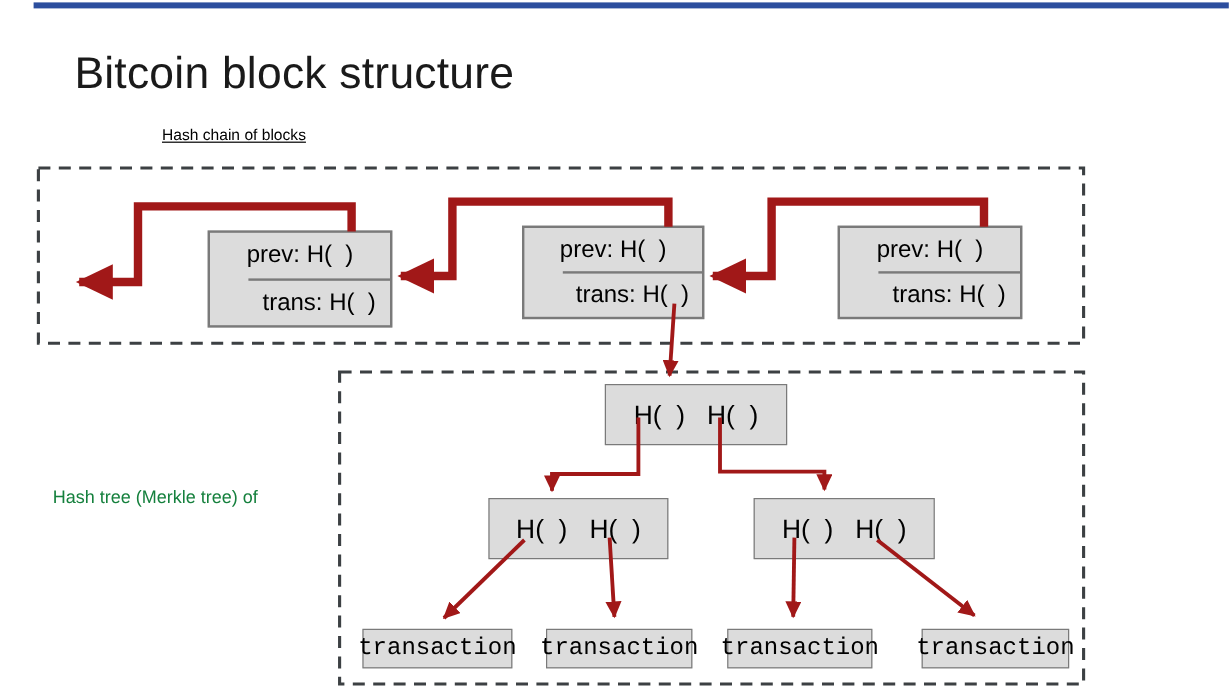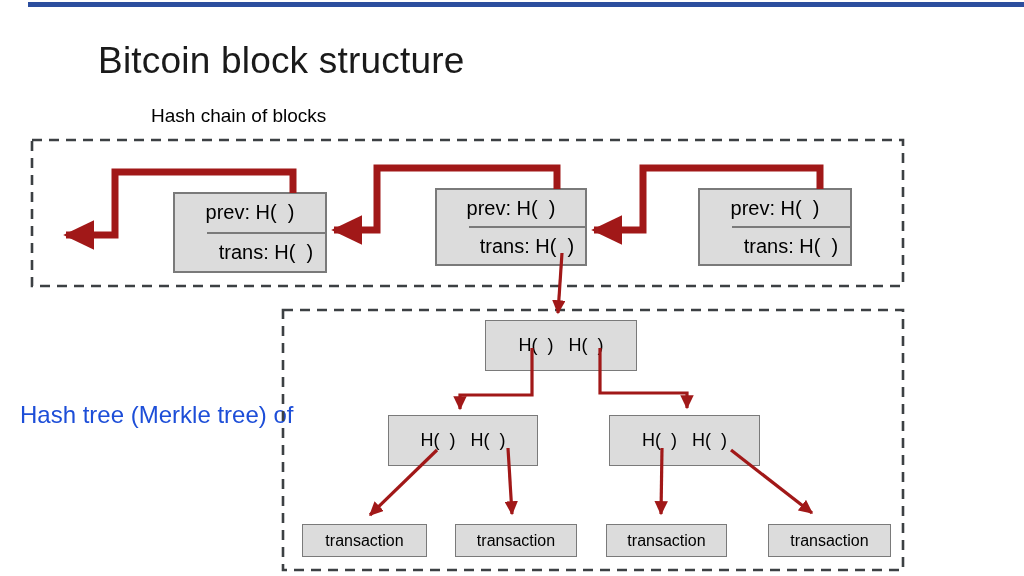--- a/index.html
+++ b/index.html
@@ -8,29 +8,29 @@
     background:#ffffff;
     font-family:"Liberation Sans", sans-serif;
     color:var(--text,#111111);
   }
   #top-accent{
     position:absolute;left:28px;right:0;top:2px;height:5px;
     background:var(--top-line-blue,#2C4E9E);
   }
   #title{
     position:absolute;left:62px;top:40px;
-    font-size:37px;letter-spacing:0.2px;color:#1a1a1a;margin-left:36px;
+    font-size:37px;letter-spacing:0.2px;color:#1a1a1a;
   }
   #chain-label{
-    position:absolute;left:151px;top:105px;
-    font-size:19px;color:#000;
+    position:absolute;left:135px;top:105px;
+    font-size:13px;color:#000;text-decoration:underline;
   }
   #tree-label{
-    position:absolute;left:20px;top:401px;
-    font-size:24px;line-height:28px;color:#1d4ed8;
+    position:absolute;left:44px;top:401px;
+    font-size:15px;line-height:28px;color:#15803d;
   }
   svg#overlay{
     position:absolute;left:0;top:0;width:1024px;height:576px;
     z-index:5;pointer-events:none;
   }
   .dash-rect{
     fill:none;stroke:var(--dash-border,#3C4043);
     stroke-width:2.6;stroke-dasharray:10 7;
   }
   .red-thick{fill:none;stroke:var(--arrow-red,#A11818);stroke-width:7;}
@@ -45,28 +45,28 @@
   .block .cell{
     flex:1;display:flex;align-items:center;justify-content:center;
     font-size:20px;white-space:pre;color:#000;
   }
   .block .cell + .cell{border-top:2px solid var(--box-border,#7a7a7a);margin-left:32px;}
   .hash-node{
     position:absolute;z-index:2;box-sizing:border-box;
     background:var(--box-fill,#DCDCDC);
     border:1.5px solid var(--box-border,#7a7a7a);
     display:flex;align-items:center;justify-content:center;
-    font-size:18px;white-space:pre;color:#000;
+    font-size:22px;white-space:pre;color:#000;margin-left:19px;
   }
   .tx-box{
     position:absolute;z-index:2;box-sizing:border-box;top:524px;height:33px;
     background:var(--box-fill,#DCDCDC);
     border:1.5px solid var(--box-border,#7a7a7a);
     display:flex;align-items:center;justify-content:center;
-    font-size:16px;color:#000;
+    font-size:20px;color:#000;font-family:Liberation Mono, monospace;
   }
 </style>
 </head>
 <body>
 
 <div id="top-accent"></div>
 
 <div id="title">Bitcoin block structure</div>
 
 <div id="chain-label">Hash chain of blocks</div>

